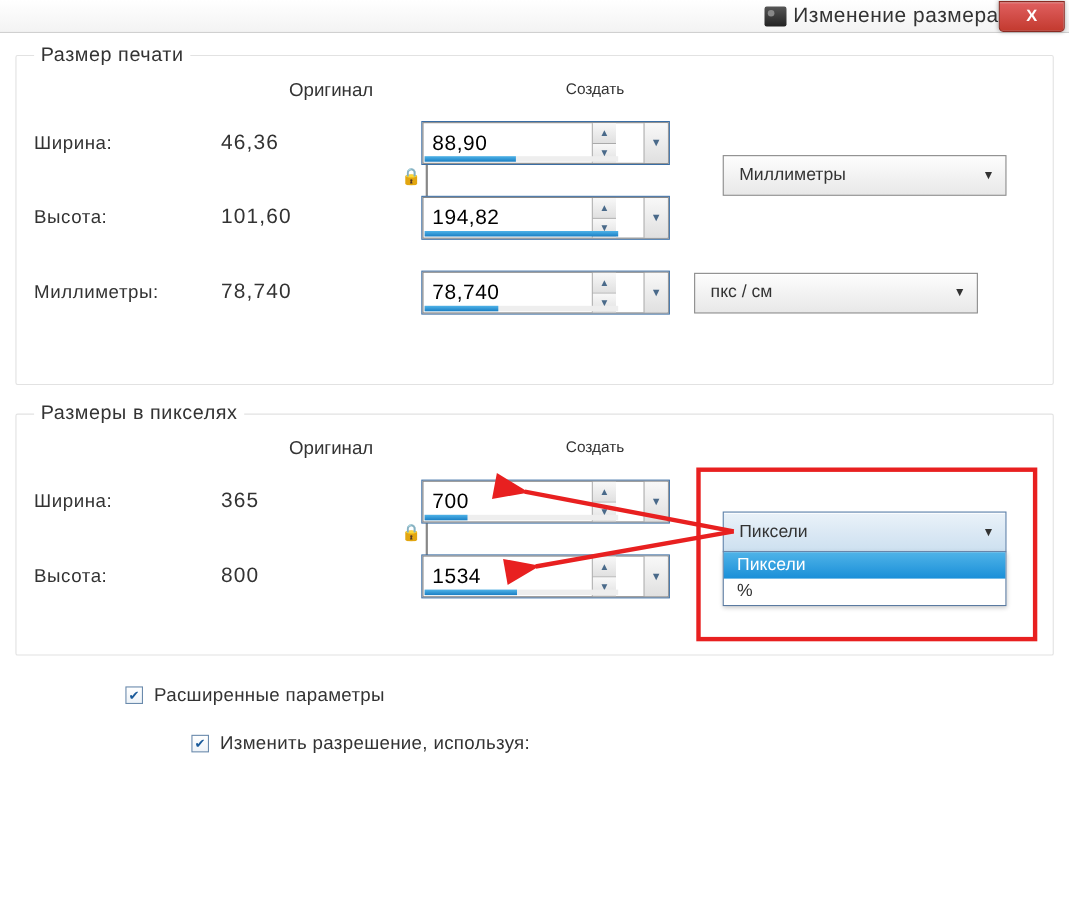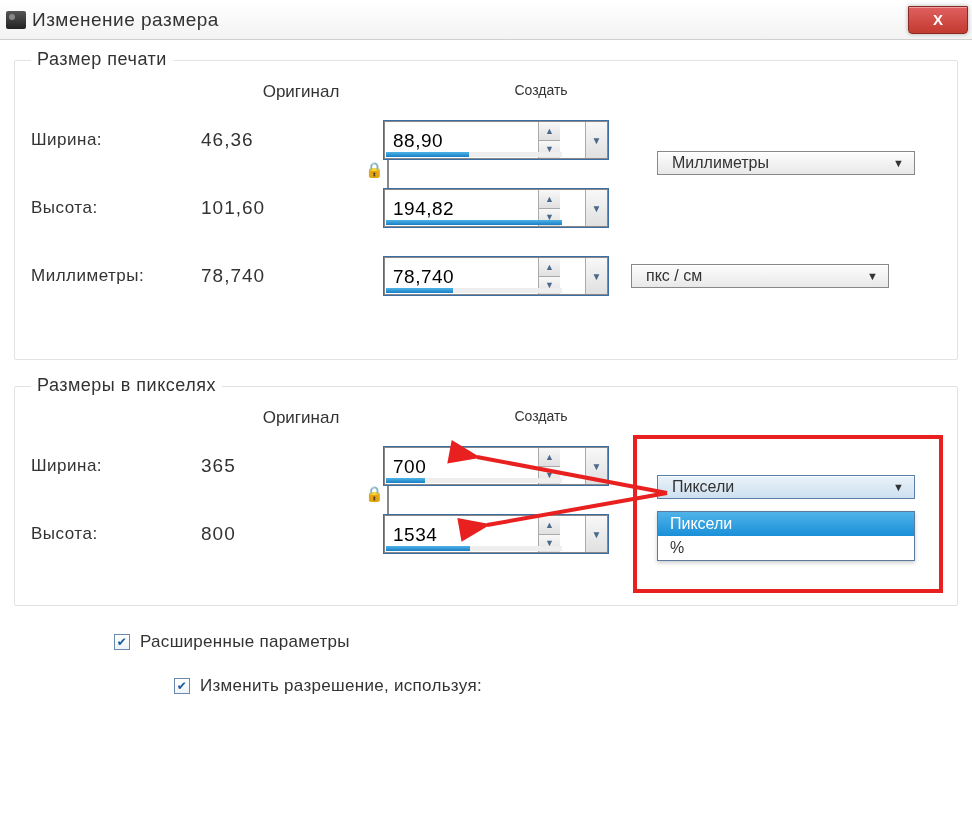--- a/index.html
+++ b/index.html
@@ -9,24 +9,24 @@
     font-size: 15px;
     background: #fff;
     color: #333;
     width: 972px;
     height: 818px;
     overflow: hidden;
   }
   .titlebar {
     display: flex;
     align-items: center;
-    justify-content: space-between;
+    justify-content: flex-end;
     background: linear-gradient(#fff, #f3f3f3);
     border-bottom: 1px solid #d0d0d0;
-    height: 40px;
+    height: 30px;
     padding-left: 6px;
   }
   .title-left { display: flex; align-items: center; gap: 6px; }
   .title-icon {
     width: 20px; height: 18px;
     background: linear-gradient(#555, #222);
     border-radius: 2px;
     position: relative;
   }
   .title-icon::after {
@@ -123,21 +123,21 @@
     font-size: 10px;
     color:#4a6a8a;
     cursor:pointer;
   }
   .progress {
     position:absolute; left:1px; right:45px; bottom:1px; height:5px;
     background:#eee;
   }
   .progress-fill { height:100%; background: linear-gradient(#4fb3e8, #1a7fc4); }
   .combo {
-    height: 24px;
+    height: 37px;
     border: 1px solid #888;
     background: linear-gradient(#fdfdfd, #e8e8e8);
     display:flex; align-items:center; justify-content:space-between;
     padding: 0 10px 0 14px;
     font-size: 16px;
     width: 258px;
     cursor: pointer;
     box-shadow: inset 0 1px 0 #fff;
   }
   .combo .arrow { font-size:11px; color:#333;}

